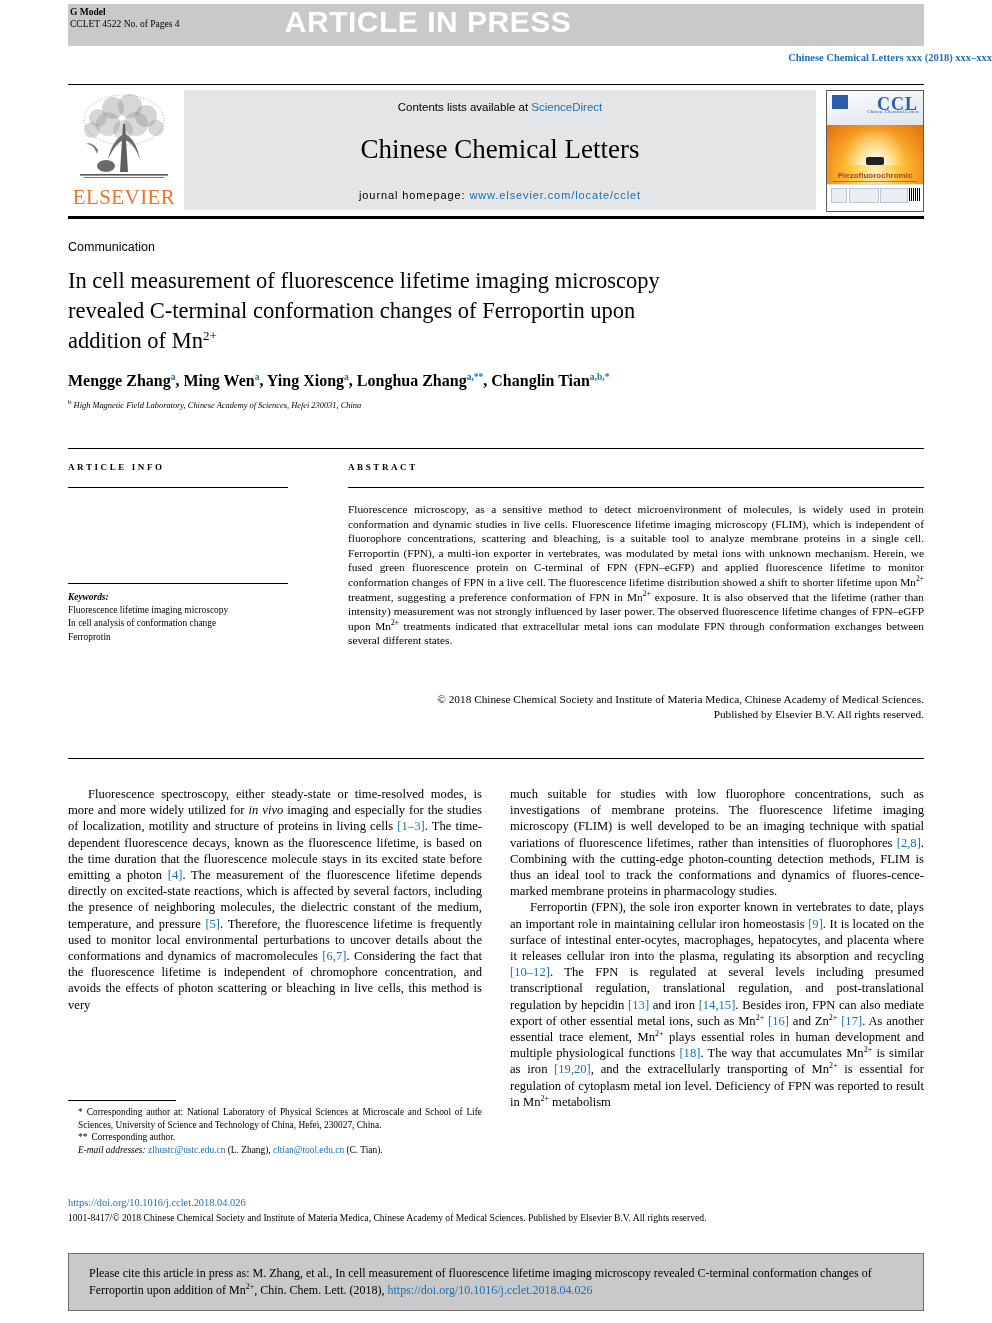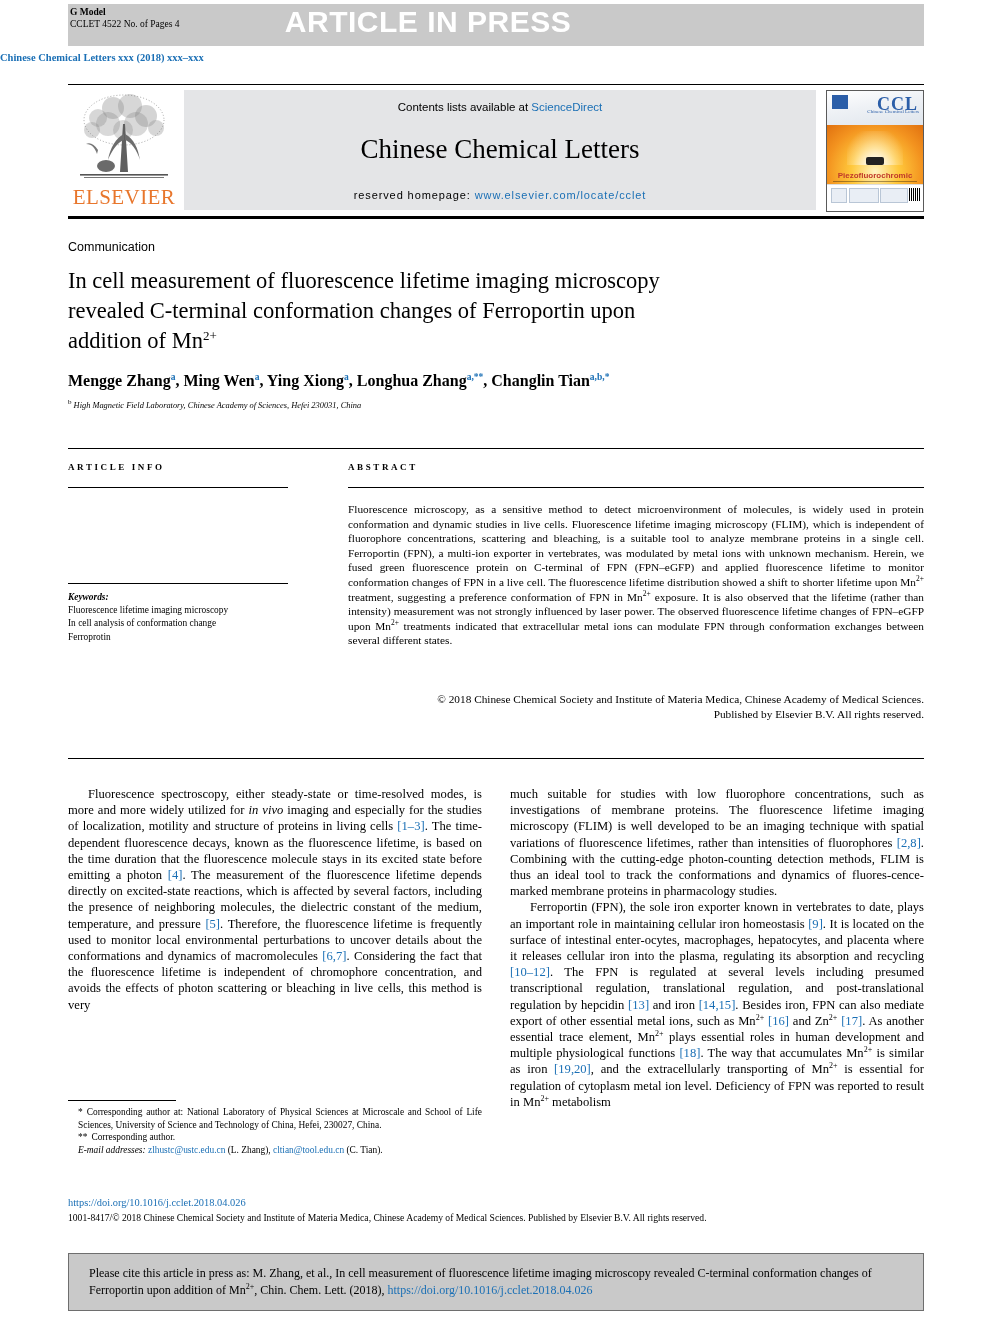--- a/index.html
+++ b/index.html
@@ -56,21 +56,21 @@
     color: #ffffff;
     line-height: 36px;
     z-index: 2;
   }
 
   .journal-ref {
     position: absolute;
     top: 52px;
     left: 0;
     width: 992px;
-    text-align: left;
+    text-align: right;
     font-family: "Liberation Serif", serif;
     font-weight: bold;
     font-size: 10.5px;
     color: #1a6fb5;
   }
 
   
   .masthead {
     position: absolute;
     left: 68px;
@@ -424,21 +424,21 @@
             <rect x="12" y="84" width="88" height="1.6" fill="#555"></rect>
             <rect x="16" y="87" width="80" height="1" fill="#777"></rect>
           </g>
         </svg>
         <div class="elsevier-word">ELSEVIER</div>
       </div>
 
       <div class="contents-box">
         <div class="cb-line1"><span>Contents lists available at </span><span class="sd">ScienceDirect</span></div>
         <div class="cb-title">Chinese Chemical Letters</div>
-        <div class="cb-home"><span>reserved homepage: </span><span class="url">www.elsevier.com/locate/cclet</span></div>
+        <div class="cb-home"><span>journal homepage: </span><span class="url">www.elsevier.com/locate/cclet</span></div>
       </div>
 
       <div class="cover-thumb">
         <div class="cov-top"></div>
         <div class="cov-badge"></div>
         <div class="cov-ccl">CCL</div>
         <div class="cov-ccl-sub">Chinese Chemical Letters</div>
         <div class="cov-mid"></div>
         <div class="cov-burst"></div>
         <div class="cov-hat"></div>

